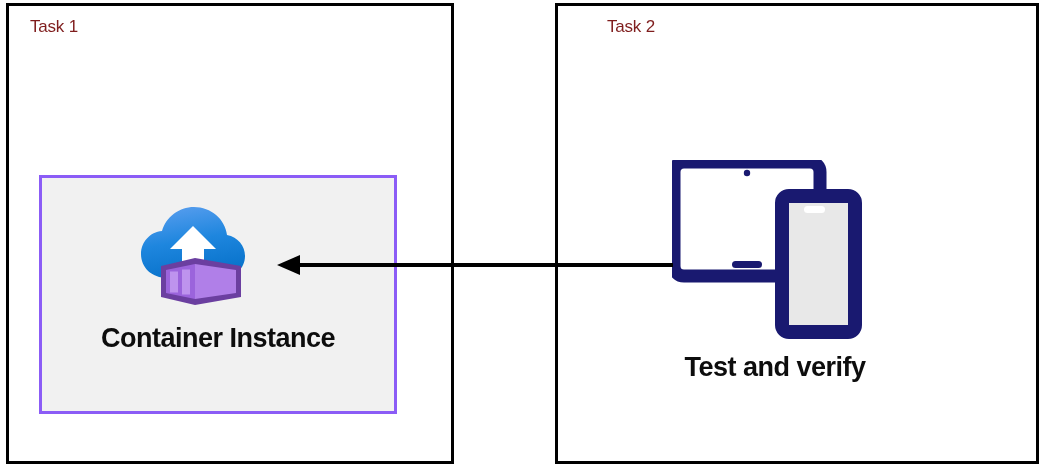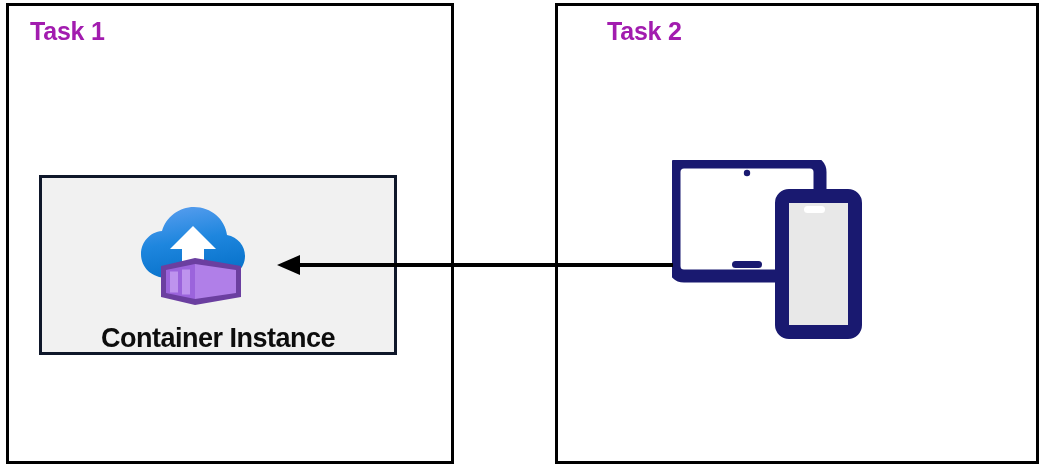--- a/index.html
+++ b/index.html
@@ -34,23 +34,23 @@
     height: 461px;
   }
   #panel-task2 {
     left: 555px;
     top: 3px;
     width: 484px;
     height: 461px;
   }
   .panel-title {
     position: absolute;
-    font-size: 25px;
-    font-weight: bold;
-    color: #a21caf;
+    font-size: 17px;
+    font-weight: normal;
+    color: #7f1d1d;
     letter-spacing: -0.2px;
     white-space: nowrap;
   }
   #title-task1 { left: 30px; top: 17px; }
   #title-task2 { left: 583px; top: 17px; margin-left: 24px; }
 
   
   #rg-row {
     position: absolute;
     left: 33px;
@@ -67,23 +67,23 @@
     letter-spacing: -0.6px;
     white-space: nowrap;
   }
 
   
   #gray-box {
     position: absolute;
     left: 39px;
     top: 175px;
     width: 358px;
-    height: 180px;
+    height: 239px;
     background: #F1F1F1;
-    border: 3px solid #0f172a;
+    border: 3px solid #8b5cf6;
     box-sizing: border-box;
   }
   #aci-icon {
     position: absolute;
     left: 95px;
     top: 18px;
     width: 110px;
     height: 110px;
     display: block;
   }
@@ -188,20 +188,21 @@
       <rect x="60" y="101" width="30" height="7" rx="3.5" fill="#191970"></rect>
 
       <rect x="110" y="36" width="73" height="136" rx="7" ry="7" fill="#E8E8E8" stroke="#191970" stroke-width="14"></rect>
 
       <rect x="132" y="46" width="21" height="7" rx="3.5" fill="#FFFFFF"></rect>
 
       <rect x="123" y="60" width="47" height="100" fill="#E8E8E8"></rect>
     </svg>
   </span>
 
+  <div id="devices-label">Test and verify</div>
 
   
   <svg id="arrow-layer" viewBox="0 0 1049 465" xmlns="http://www.w3.org/2000/svg">
     <line x1="673" y1="265" x2="292" y2="265" stroke="#000000" stroke-width="4"></line>
     <path d="M277 265 L300 255 L300 275 Z" fill="#000000"></path>
   </svg>
 
 </div>
 
 </body></html>

